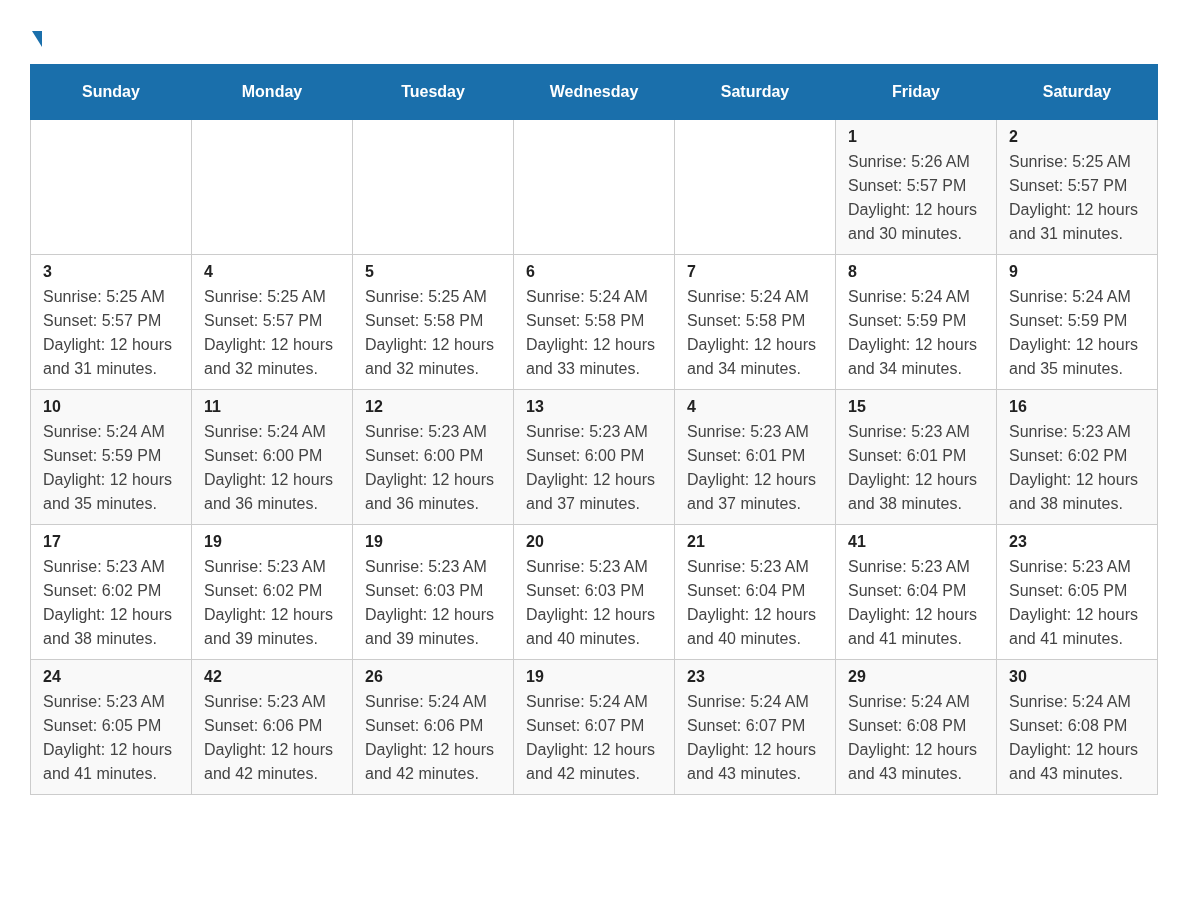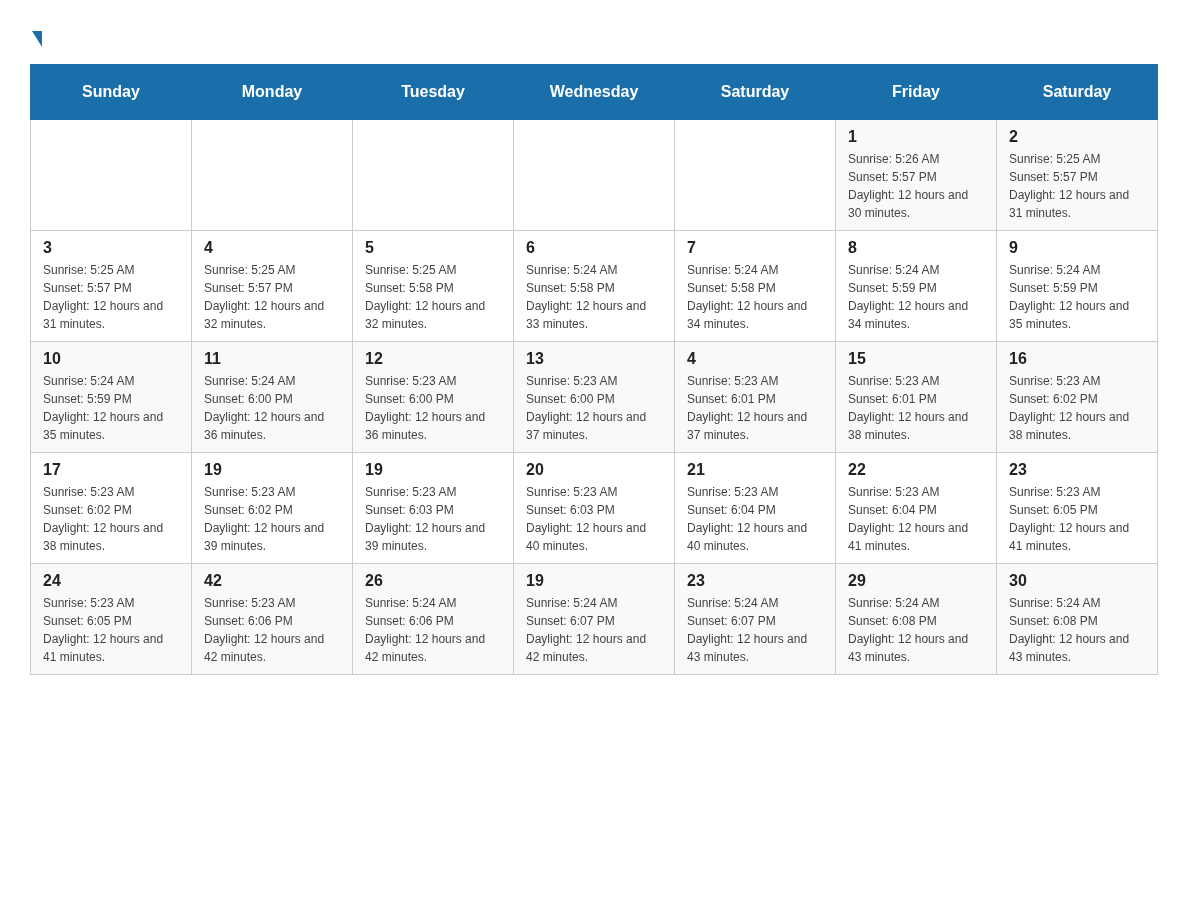--- a/index.html
+++ b/index.html
@@ -88,21 +88,21 @@
       height: 110px;
     }
     .day-number {
       font-size: 16px;
       font-weight: bold;
       color: #222;
       display: block;
       margin-bottom: 4px;
     }
     .day-info {
-      font-size: 12px;
+      font-size: 16px;
       color: #444;
       line-height: 1.5;
     }
     .empty-cell {
       background: #fff;
     }
     tbody tr td.empty-cell {
       background: #fff;
     }
   </style>
@@ -227,21 +227,21 @@
         </td>
         <td>
           <span class="day-number">20</span>
           <div class="day-info">Sunrise: 5:23 AM<br>Sunset: 6:03 PM<br>Daylight: 12 hours and 40 minutes.</div>
         </td>
         <td>
           <span class="day-number">21</span>
           <div class="day-info">Sunrise: 5:23 AM<br>Sunset: 6:04 PM<br>Daylight: 12 hours and 40 minutes.</div>
         </td>
         <td>
-          <span class="day-number">22</span>
+          <span class="day-number">41</span>
           <div class="day-info">Sunrise: 5:23 AM<br>Sunset: 6:04 PM<br>Daylight: 12 hours and 41 minutes.</div>
         </td>
         <td>
           <span class="day-number">23</span>
           <div class="day-info">Sunrise: 5:23 AM<br>Sunset: 6:05 PM<br>Daylight: 12 hours and 41 minutes.</div>
         </td>
       </tr>
       <tr>
         <td>
           <span class="day-number">24</span>

